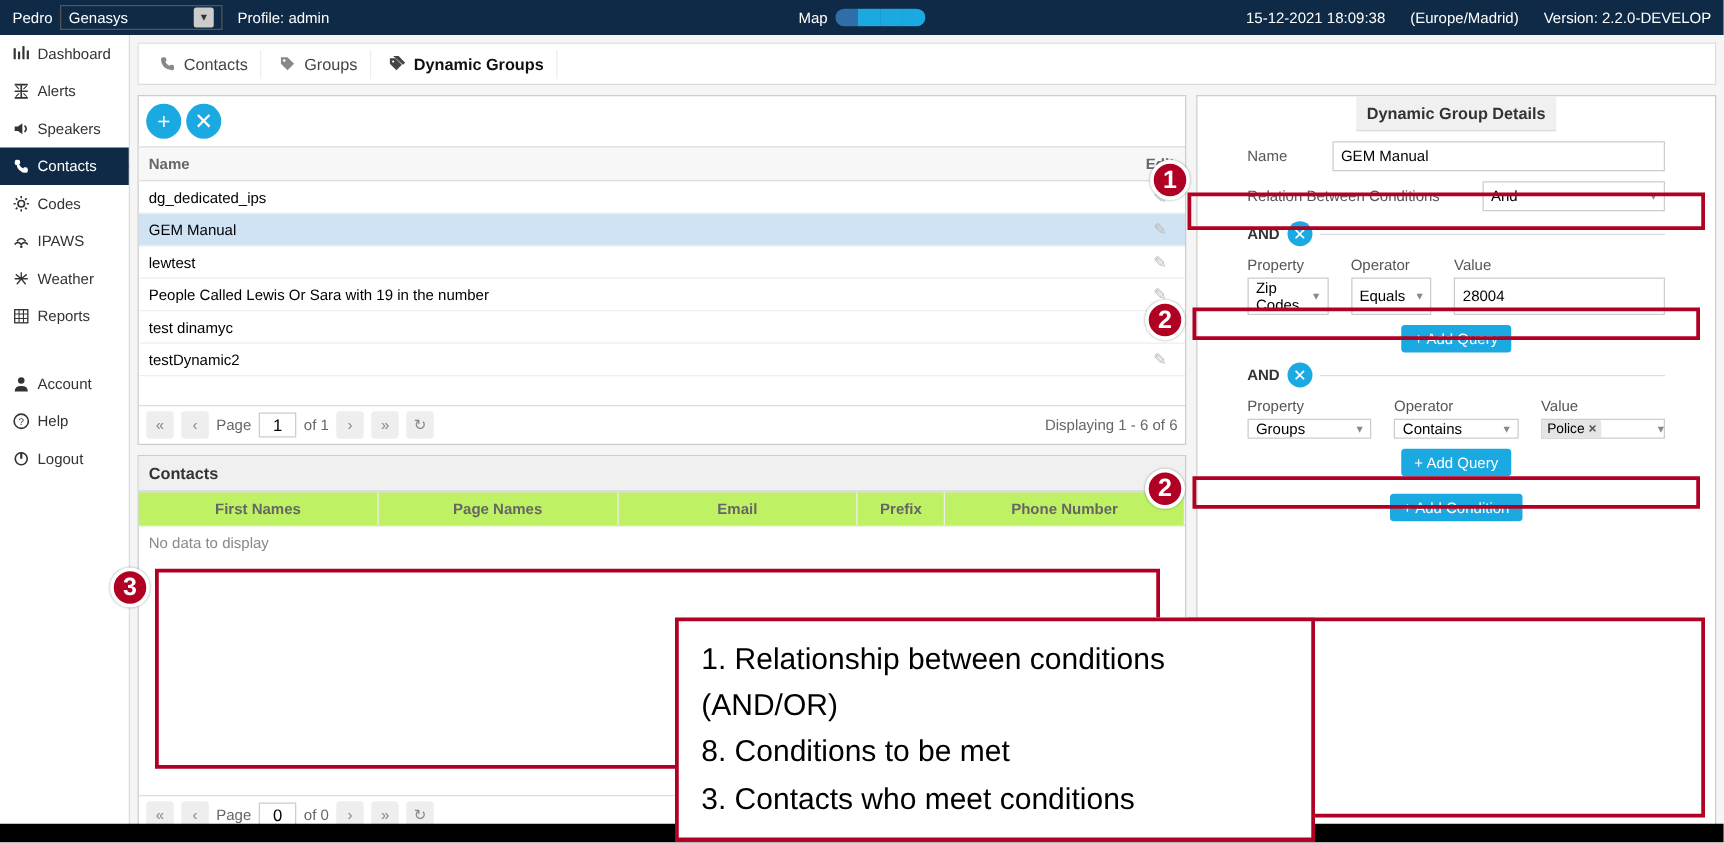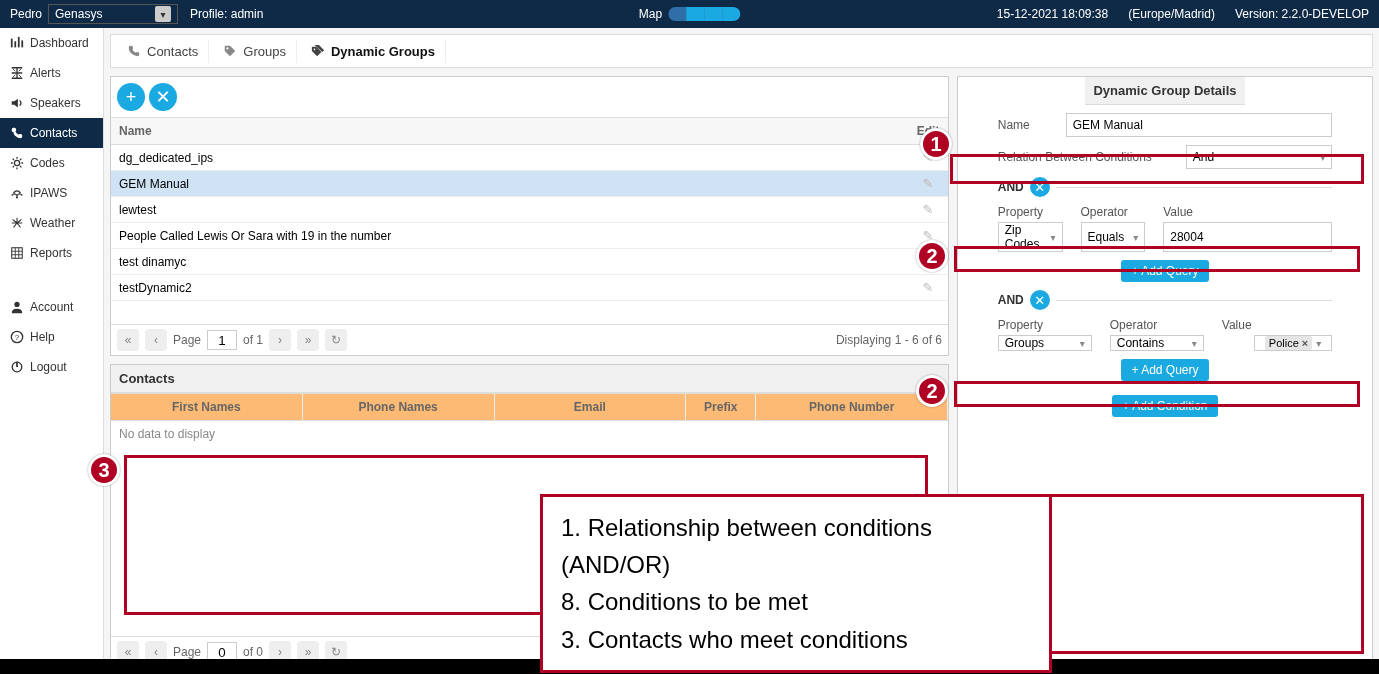--- a/index.html
+++ b/index.html
@@ -57,21 +57,21 @@
 .col-edit { width:40px; text-align:center; }
 .edit-icon { color:#bbb; font-size:13px; }
 
 .pager { border-top:1px solid #ddd; padding:4px 6px; display:flex; align-items:center; gap:6px; font-size:12px; color:#666; }
 .pager .nav-btn { width:22px; height:22px; border:0; background:#eee; border-radius:3px; display:flex; align-items:center; justify-content:center; color:#888; cursor:pointer; }
 .pager .page-input { width:30px; height:20px; text-align:center; border:1px solid #ccc; }
 .pager .spacer { flex:1; }
 
 
 .contacts-panel { flex:1; min-height:200px; }
-.contacts-table-head { display:flex; border-top:1px solid #ddd; border-bottom:1px solid #ddd; background:#fdba74; }
+.contacts-table-head { display:flex; border-top:1px solid #ddd; border-bottom:1px solid #ddd; background:#bef264; }
 .contacts-table-head .cth { flex:1; padding:6px 8px; font-size:12px; color:#666; font-weight:bold; text-align:center; border-right:1px solid #eee; }
 .contacts-empty { flex:1; padding:6px 8px; font-size:12px; color:#888; }
 
 
 .details-panel { height:100%;align-items:center; }
 .details-body { padding:8px; font-size:12px; display:flex; flex-direction:column; gap:8px; }
 .form-row { display:flex; align-items:center; gap:8px; }
 .form-row .lbl { width:60px; color:#555; }
 .form-row .lbl-wide { width:180px; color:#555; }
 .text-input { flex:1; height:24px; border:1px solid #ccc; padding:0 6px; font-size:12px; }
@@ -79,21 +79,21 @@
 .chev-down { font-size:10px; color:#888; }
 
 .cond-sep { display:flex; align-items:center; gap:6px; }
 .cond-sep .line { flex:1; height:1px; background:#ddd; }
 .cond-sep .and-lbl { font-weight:bold; color:#333; }
 
 .query-row { display:flex; gap:18px; }
 .query-row .col3 { flex:1; display:flex; flex-direction:column; gap:3px; }
 .query-row .col3 .col-lbl { color:#555; }
 
-.tag-input { flex:1; height:24px; border:1px solid #ccc; padding:0 10px; display:flex; align-items:center; gap:4px; background:#fff; justify-content:space-between;margin-left:32px; }
+.tag-input { flex:1; height:24px; border:1px solid #ccc; padding:0 0; display:flex; align-items:center; gap:4px; background:#fff; justify-content:space-between; }
 .tag { background:#e5e5e5; border-radius:2px; padding:1px 4px; display:flex; align-items:center; gap:3px; font-size:11px; }
 .tag .x { font-weight:bold; color:#555; cursor:pointer; }
 
 .pill-btn { align-self:center; background:#1aa9e0; color:#fff; border:none; border-radius:3px; padding:4px 10px; font-size:12px; cursor:pointer; }
 .pill-btn-wrap { display:flex; justify-content:center; }
 
 
 .ann-badge { position:absolute; width:32px; height:32px; border-radius:50%; background:#b00024; color:#fff; font-weight:bold; font-size:20px; display:flex; align-items:center; justify-content:center; z-index:200; border:3px solid #fff; box-shadow:0 0 2px rgba(0,0,0,.4); }
 .ann-box { position:absolute; border:3px solid #b00024; z-index:190; pointer-events:none; }
 .ann-legend { position:absolute; background:#fff; border:3px solid #b00024; padding:12px 18px; font-family: Georgia, serif; font-size:24px; line-height:1.55; z-index:210; }
@@ -288,21 +288,21 @@
           <div class="nav-btn">↻</div>
           <div class="spacer"></div>
           <span>Displaying 1 - 6 of 6</span>
         </div>
       </div>
 
       <div class="panel contacts-panel">
         <div class="panel-header">Contacts</div>
         <div class="contacts-table-head">
           <div class="cth">First Names</div>
-          <div class="cth">Phone Names</div>
+          <div class="cth">Page Names</div>
           <div class="cth">Email</div>
           <div class="cth" style="flex:0 0 70px">Prefix</div>
           <div class="cth">Phone Number</div>
         </div>
         <div class="contacts-empty">No data to display</div>
         <div class="pager">
           <div class="nav-btn">«</div>
           <div class="nav-btn">‹</div>
           <span>Page</span>
           <input class="page-input" value="0" style="">

